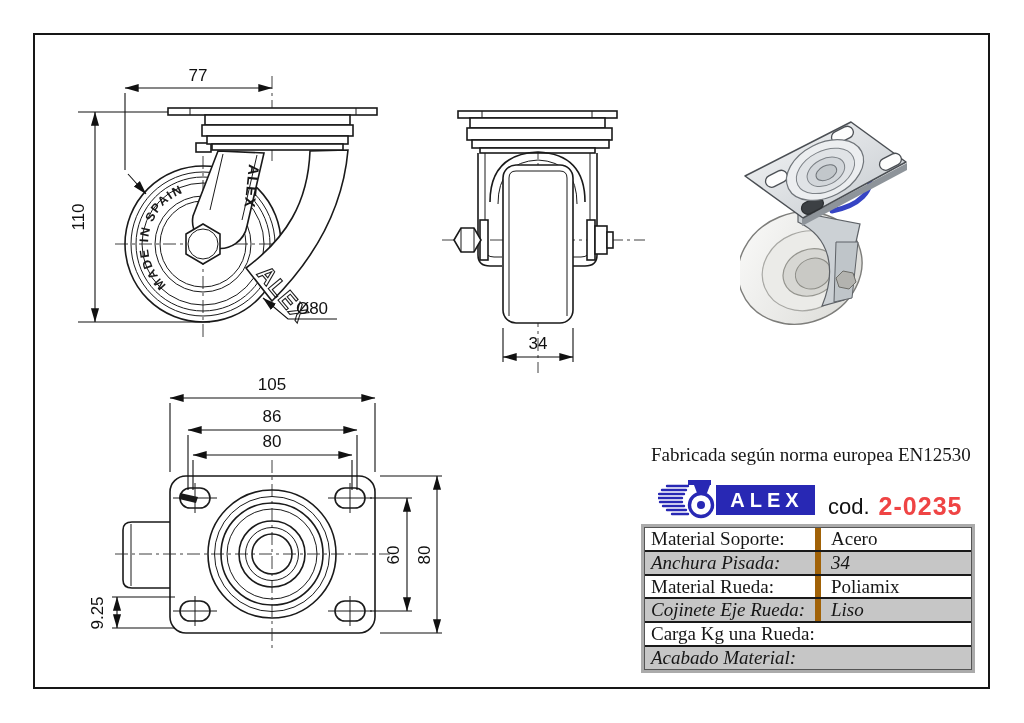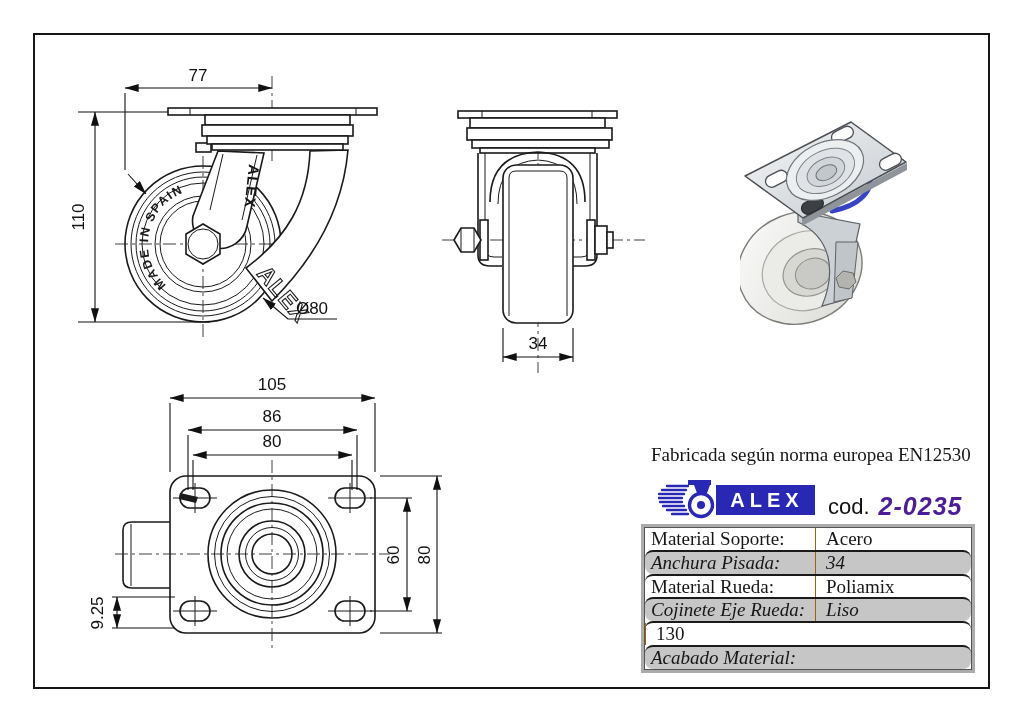--- a/index.html
+++ b/index.html
@@ -14,29 +14,29 @@
   svg .cl{stroke:#2a2a2a;fill:none;stroke-width:0.9;stroke-dasharray:13 4 3 4;}
   svg .dline{stroke:#111;fill:none;stroke-width:1.1;}
   
   .norm{position:absolute;left:651px;top:444px;width:330px;font-family:"Liberation Serif",serif;
         font-size:19px;white-space:nowrap;}
   .logo-row{position:absolute;left:658px;top:478px;display:flex;align-items:center;}
   .logo-box{width:96px;height:30px;background:#2828b4;display:flex;align-items:center;justify-content:center;
             color:#fff;font-weight:bold;font-size:20px;letter-spacing:5px;padding-left:3px;}
   .cod{position:absolute;left:828px;top:492px;display:flex;align-items:center;gap:9px;}
   .cod-label{font-size:22px;color:#111;}
-  .cod-value{font-size:25px;font-weight:bold;font-style:italic;color:#4c1d95;letter-spacing:1px;}
+  .cod-value{font-size:25px;font-weight:bold;color:#ef4444;letter-spacing:1px;}
   
   .spec{position:absolute;left:644px;top:527px;width:326px;border:1px solid #555;outline:3px solid #ababab;
         font-family:"Liberation Serif",serif;font-size:19px;background:#fff;}
-  .spec-row{display:grid;grid-template-columns:170px 1fr;height:21.8px;line-height:21.8px;border-radius:8px;}
+  .spec-row{display:grid;grid-template-columns:170px 1fr;height:21.8px;line-height:21.8px;}
   .spec-row + .spec-row{border-top:2px solid #1a1a1a;}
   .spec-row:nth-child(even){background:#c6c6c6;font-style:italic;}
   .spec-label{padding-left:6px;overflow:hidden;white-space:nowrap;}
-  .spec-value{border-left:1px solid #a16207;padding-left:10px;overflow:hidden;white-space:nowrap;}
+  .spec-value{border-left:6px solid #a16207;padding-left:10px;overflow:hidden;white-space:nowrap;}
 </style>
 </head>
 <body>
 
 <div class="page">
   <div class="frame"></div>
 
   <svg class="view" style="left:60px;top:58px;" width="330" height="290" viewBox="0 0 330 290">
     <defs>
       <marker id="arr1" viewBox="0 0 12 8" markerWidth="13" markerHeight="9" refX="11.5" refY="4" orient="auto-start-reverse">
@@ -318,19 +318,19 @@
     </div>
     <div class="spec-row">
       <div class="spec-label">Material Rueda:</div>
       <div class="spec-value">Poliamix</div>
     </div>
     <div class="spec-row">
       <div class="spec-label">Cojinete Eje Rueda:</div>
       <div class="spec-value">Liso</div>
     </div>
     <div class="spec-row">
-      <div class="spec-value">130</div>
+      <div class="spec-label">Carga Kg una Rueda:</div>
     </div>
     <div class="spec-row">
       <div class="spec-label">Acabado Material:</div>
     </div>
   </div>
 </div>
 
 </body></html>

